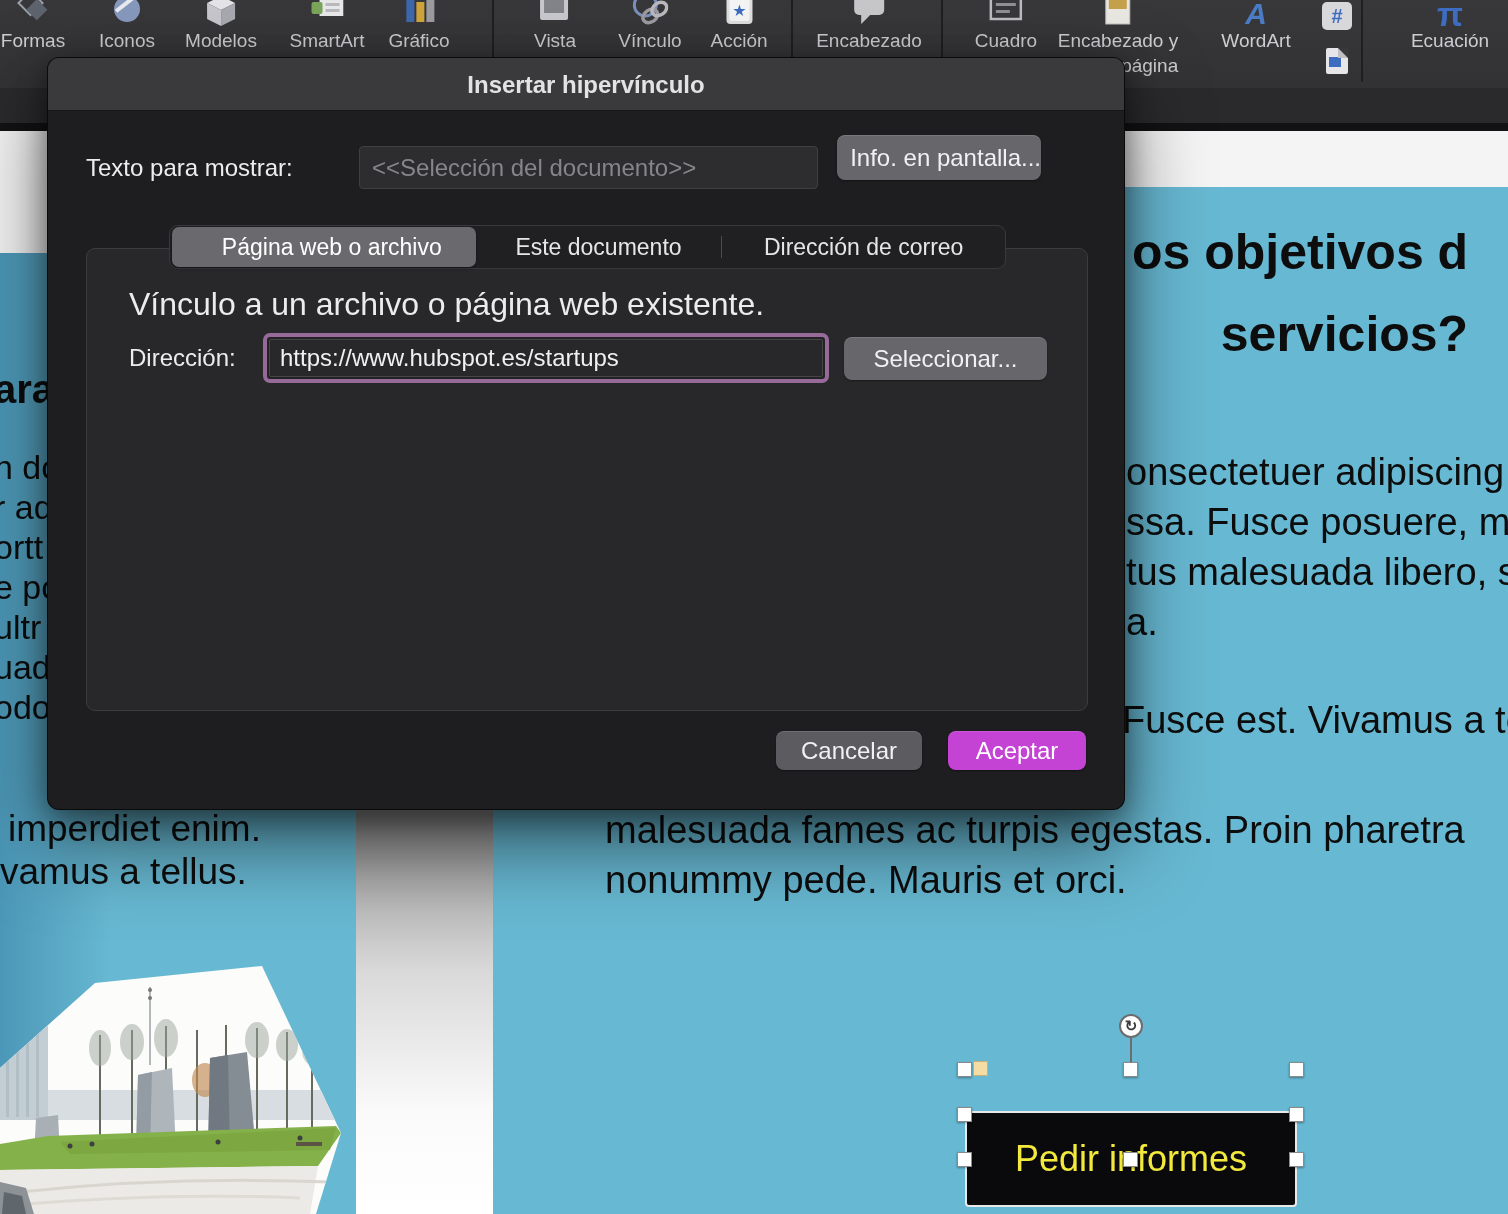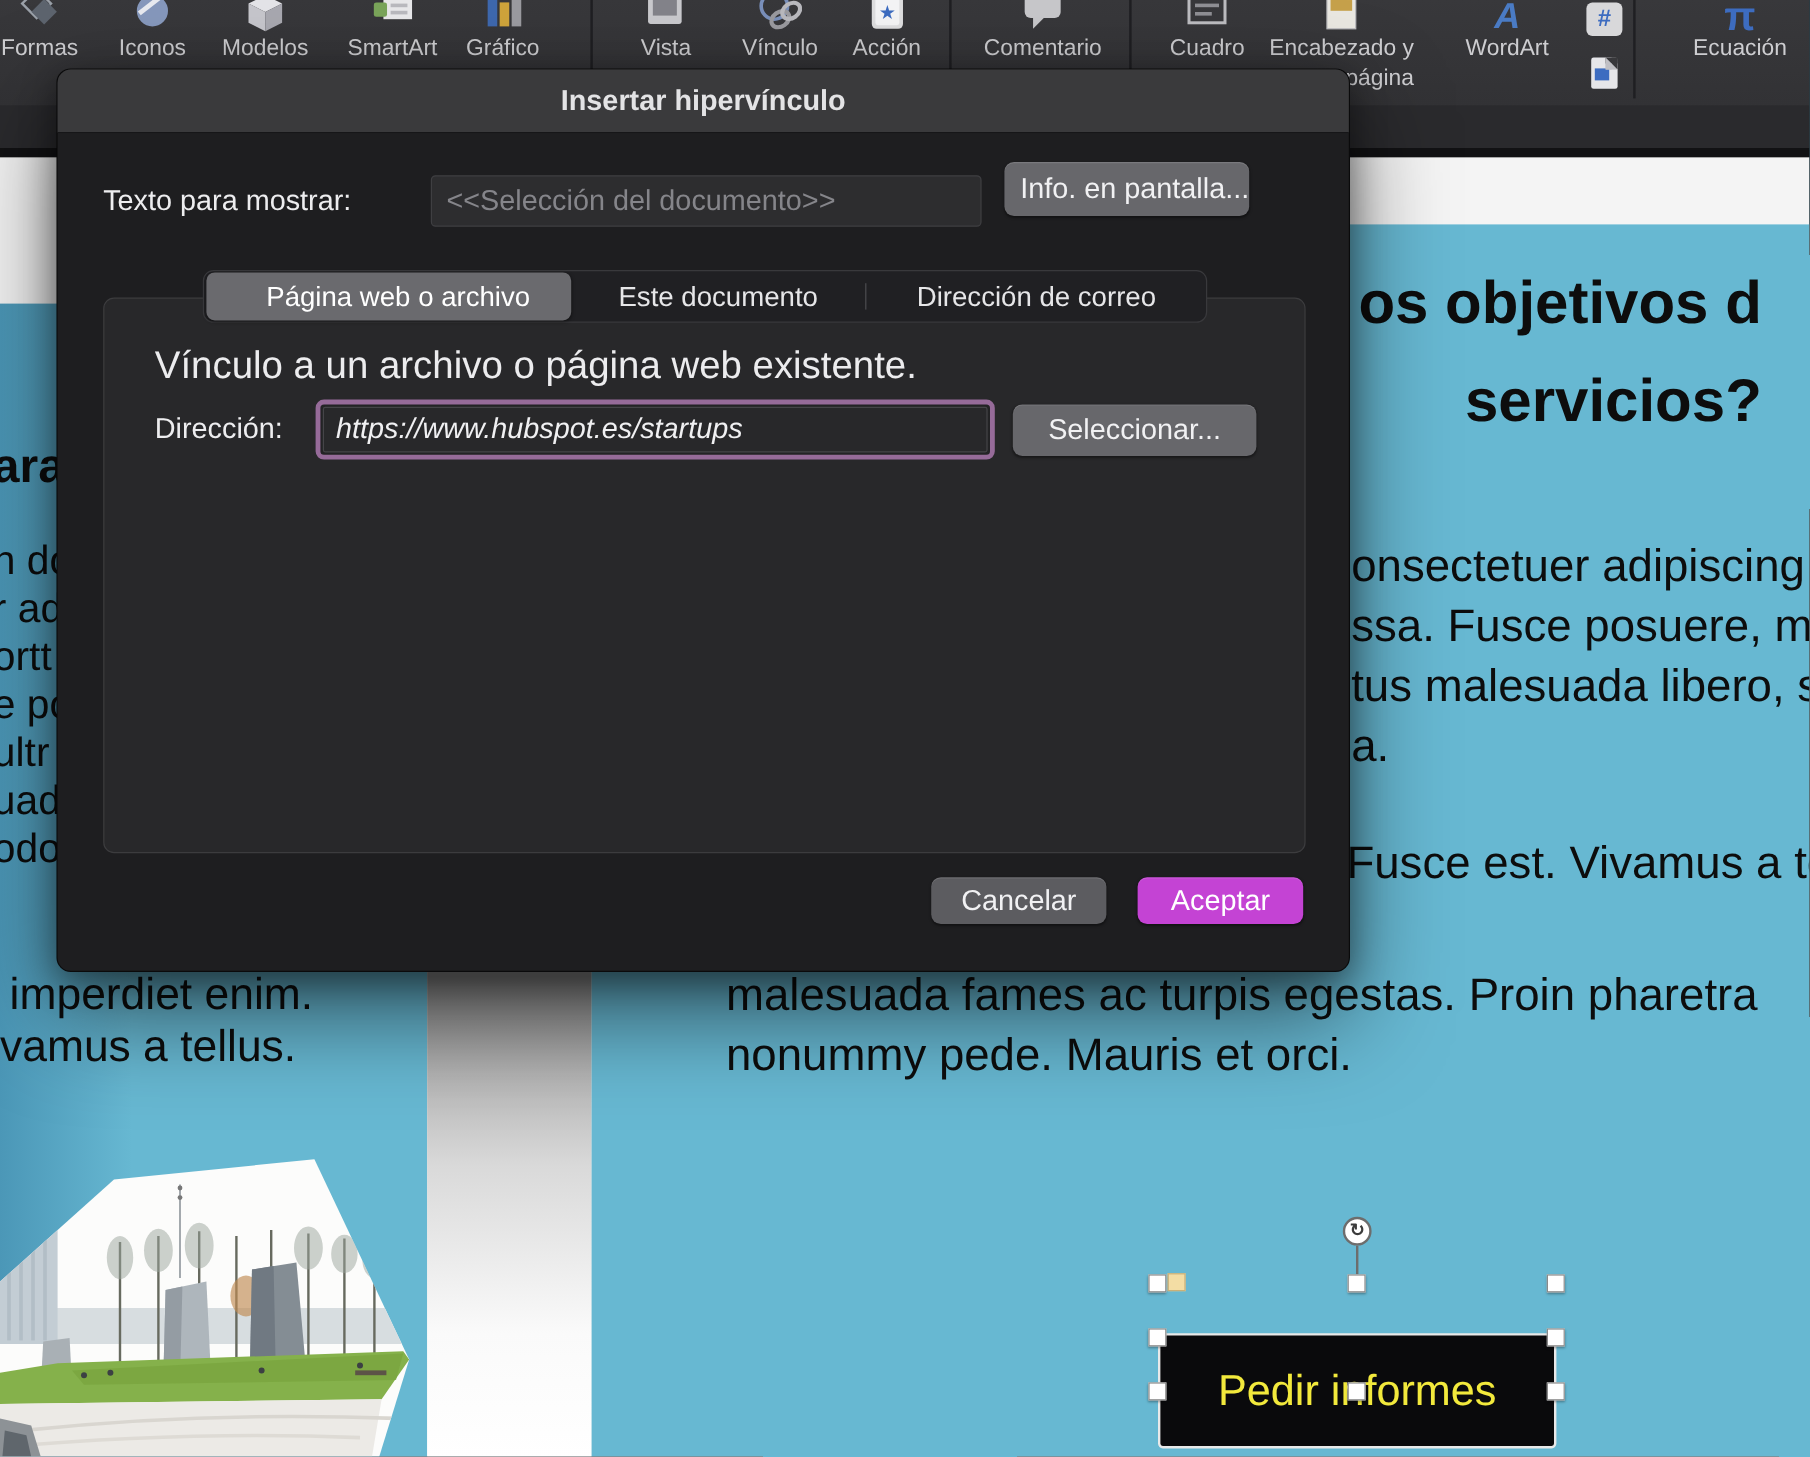--- a/index.html
+++ b/index.html
@@ -78,21 +78,21 @@
   .seg-2 { width:246px; }
   .seg-3 { width:283px; }
   .seg-div { width:1px; height:22px; background:#4c4c50; }
   .groupbox { position:absolute; left:38px; top:190px; width:1002px; height:463px; background:#28282a;
               border:1px solid #3c3c3e; border-radius:9px; }
   .caption { position:absolute; left:81px; top:228px; font-size:32px; color:#ececee; }
   .addr-label { position:absolute; left:81px; top:275px; height:50px; line-height:50px; }
   .focus-ring { position:absolute; left:215px; top:275px; width:566px; height:50px;
                 border:4px solid #966b99; border-radius:7px; background:#232325; padding:2px; }
   .addr-input { width:100%; height:100%; background:#28282a; border:1px solid #454548; border-radius:2px;
-                color:#f0f0f2; font-size:24px; padding:0 10px; font-family:"Liberation Sans",sans-serif; outline:none;font-style:italic; }
+                color:#f0f0f2; font-size:24px; padding:0 10px; font-family:"Liberation Sans",sans-serif; outline:none; }
   .btn-select { position:absolute; left:796px; top:279px; width:203px; height:43px; }
   .btn-cancel { position:absolute; left:728px; top:673px; width:146px; height:39px; background:#5c5c60; }
   .btn-accept { position:absolute; left:900px; top:673px; width:138px; height:39px; background:#c443d4; color:#fff; }
 </style>
 </head>
 <body>
 
 <div id="screen">
 
   <div class="ribbon">
@@ -187,21 +187,21 @@
 
     <div class="rsep" style="left:791px"></div>
 
     <div class="ritem" style="left:869px">
       <div class="ricon">
         <svg width="36" height="27">
             <rect x="3" y="-7" width="30" height="22" rx="5" fill="#c7c7ca"></rect>
             <polygon points="10,14 20,14 10,24" fill="#c7c7ca"></polygon>
           </svg>
       </div>
-      <div class="rlabel">Comentario</div>
+      <div class="rlabel">Encabezado</div>
     </div>
 
     <div class="rsep" style="left:941px"></div>
 
     <div class="ritem" style="left:1006px">
       <div class="ricon">
         <svg width="36" height="27">
             <rect x="3" y="-3" width="30" height="22" fill="none" stroke="#bcbcc0" stroke-width="2.5"></rect>
             <rect x="8" y="3" width="20" height="3" fill="#8f8f94"></rect>
             <rect x="8" y="10" width="14" height="3" fill="#8f8f94"></rect>

